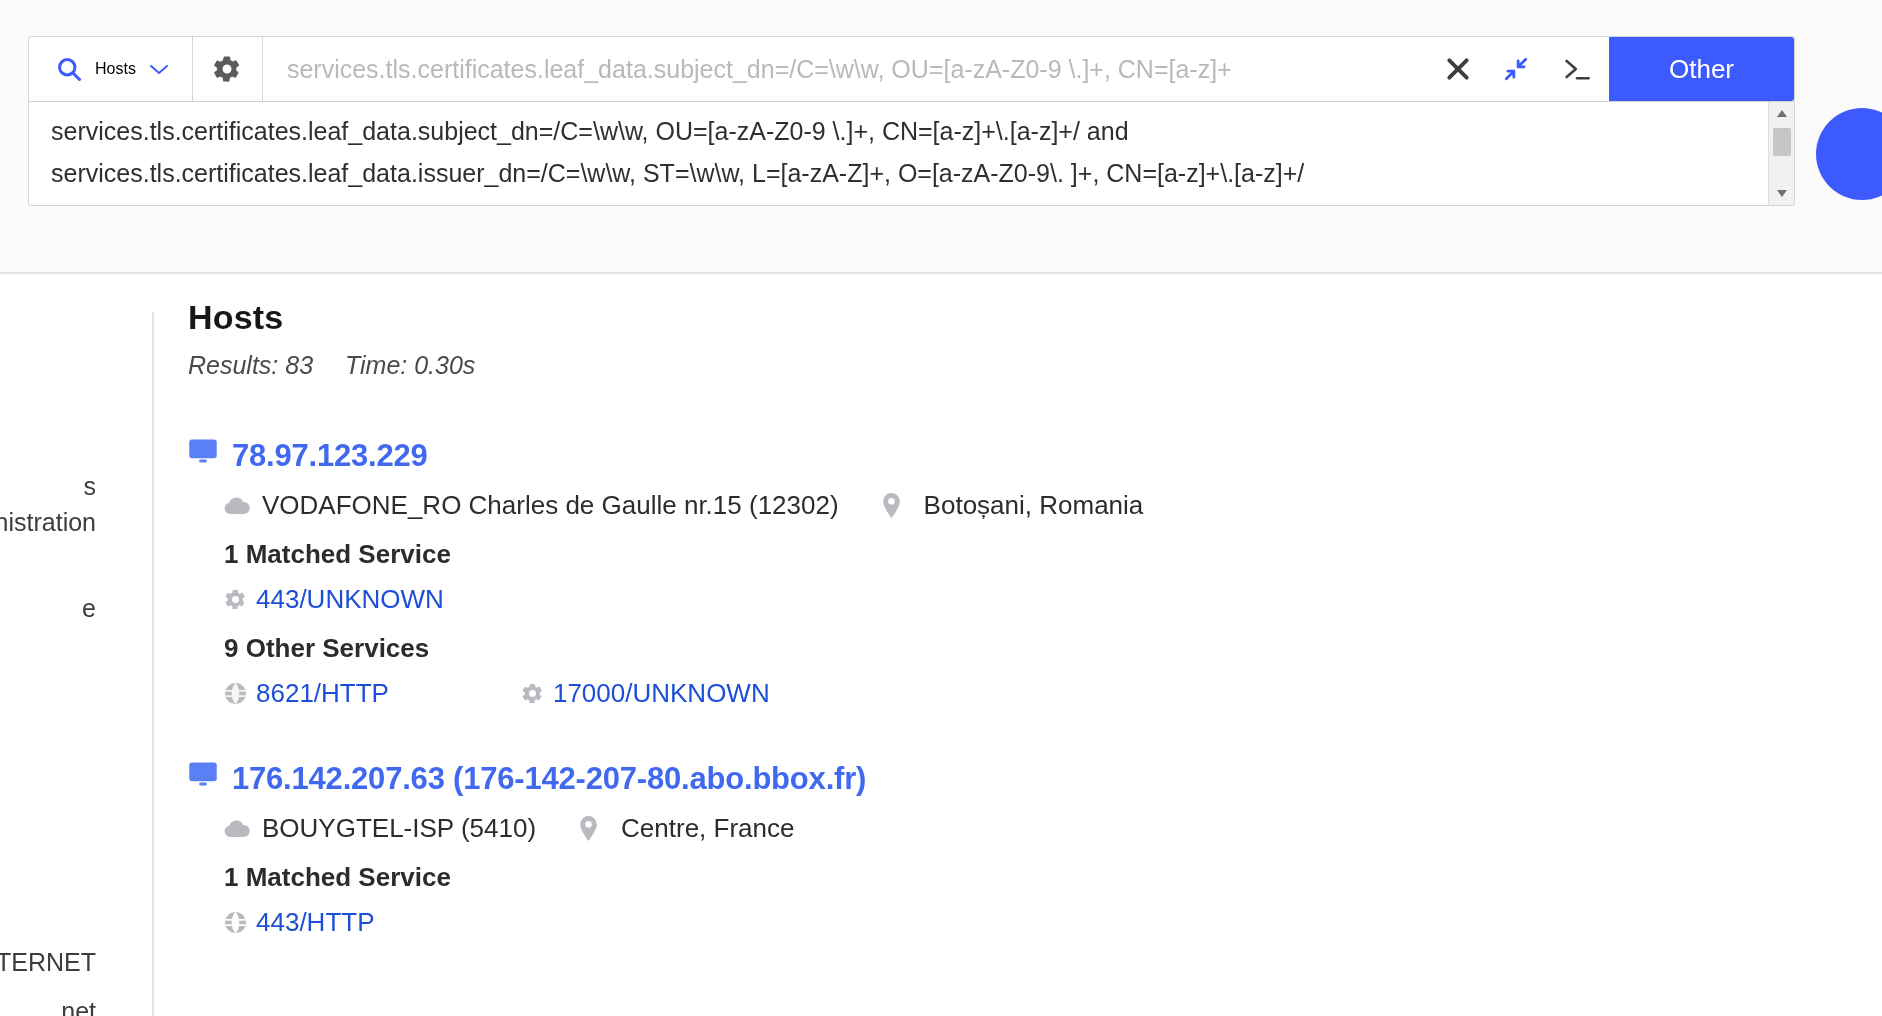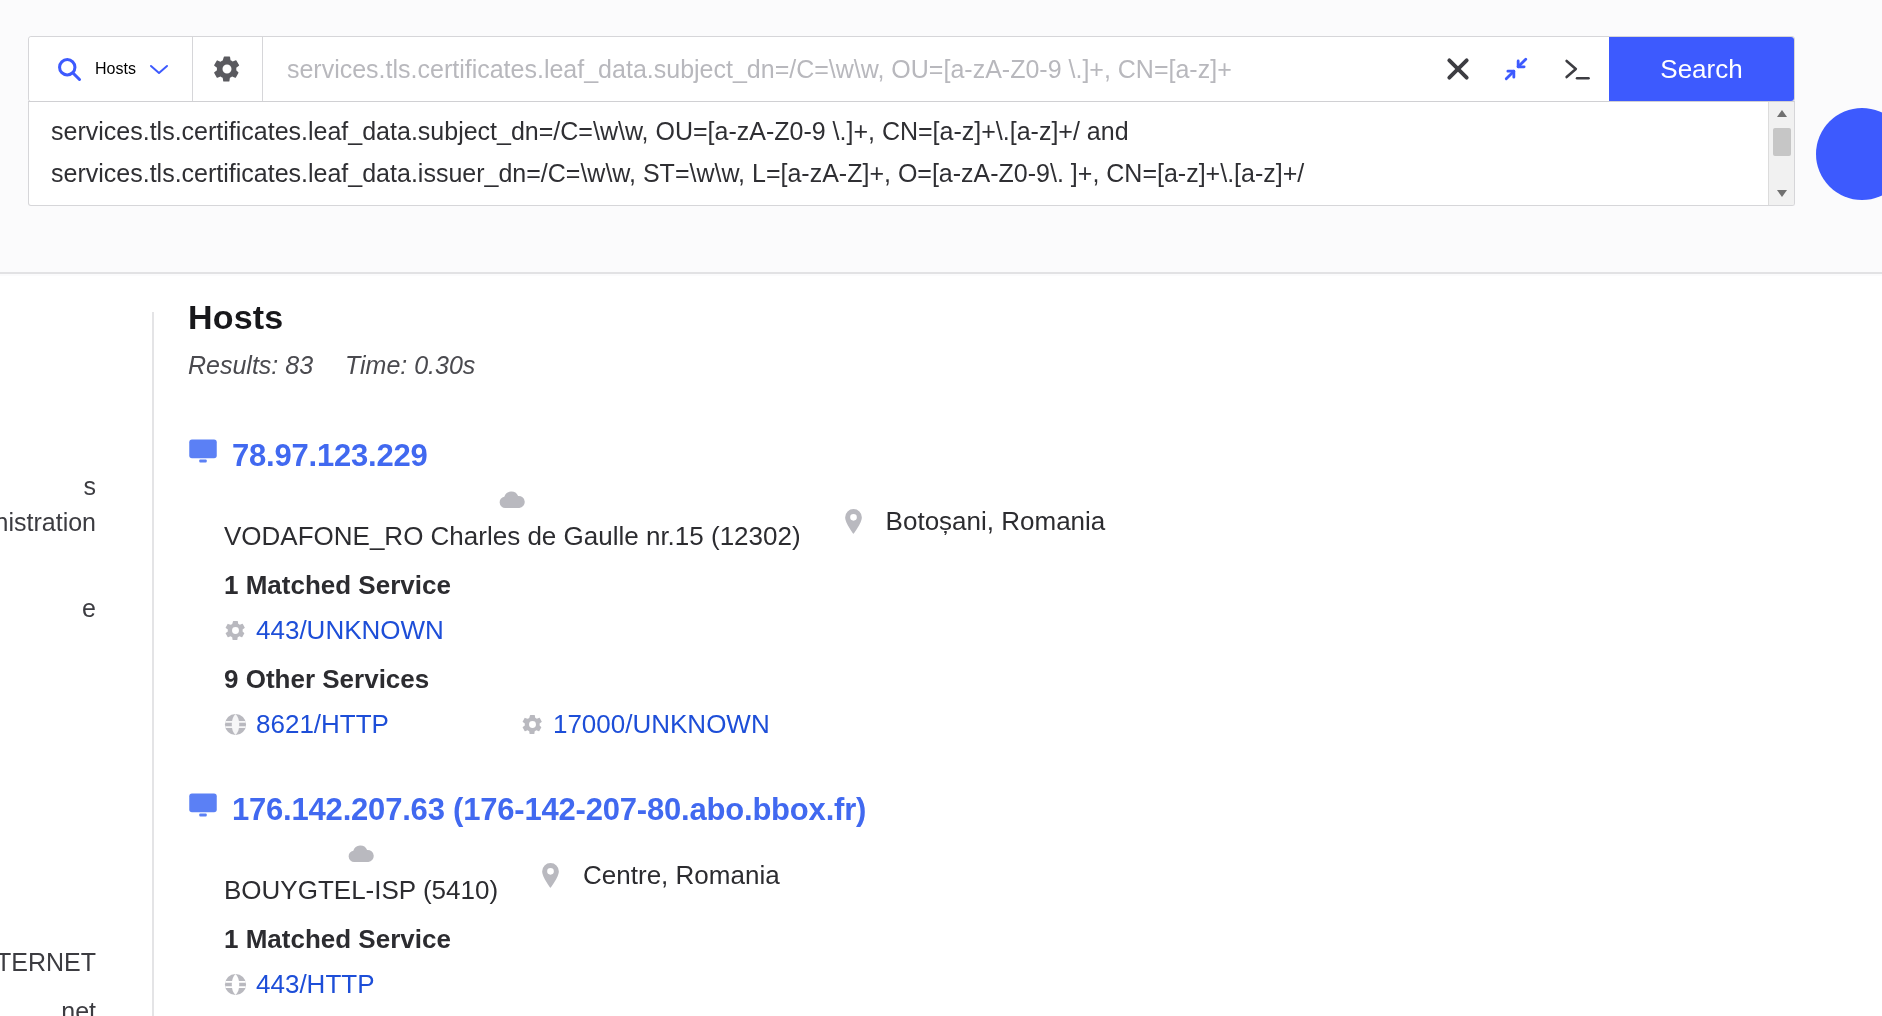--- a/index.html
+++ b/index.html
@@ -229,21 +229,21 @@
   }
 
   .host-sub {
     display: flex;
     align-items: center;
     margin-top: 16px;
     margin-left: 36px;
     font-size: 26px;
     color: #2c2c30;
   }
-  .host-sub .asn { display: flex; align-items: center; gap: 12px; flex-direction: column; }
+  .host-sub .asn { display: flex; align-items: center; gap: 12px; }
   .host-sub .loc { display: flex; align-items: center; gap: 24px; margin-left: 44px; }
 
   .svc-heading {
     margin-top: 18px;
     margin-left: 36px;
     font-size: 26px;
     font-weight: bold;
     color: #2c2c30;
   }
 
@@ -322,21 +322,21 @@
 
       <button class="icon-btn wide">
         <span>
           <svg width="30" height="28" viewBox="0 0 26 24" fill="none" stroke="#3d3d42" stroke-width="2.2" stroke-linecap="round" stroke-linejoin="round">
             <polyline points="4,5 12,12 4,19"></polyline>
             <line x1="13" y1="20" x2="23" y2="20"></line>
           </svg>
         </span>
       </button>
 
-      <button class="search-btn">Search</button>
+      <button class="search-btn">Other</button>
     </div>
 
     <div class="suggest-panel">
       <div class="suggest-item">services.tls.certificates.leaf_data.subject_dn=/C=\w\w, OU=[a-zA-Z0-9 \.]+, CN=[a-z]+\.[a-z]+/ and</div>
       <div class="suggest-item">services.tls.certificates.leaf_data.issuer_dn=/C=\w\w, ST=\w\w, L=[a-zA-Z]+, O=[a-zA-Z0-9\. ]+, CN=[a-z]+\.[a-z]+/</div>
 
       <div class="sb-track">
         <div class="sb-arrow up">
           <span>
             <svg width="12" height="9" viewBox="0 0 12 9" fill="#707070">
@@ -465,21 +465,21 @@
               </svg>
             </span>
             <span>BOUYGTEL-ISP (5410)</span>
           </span>
           <span class="loc">
             <span>
               <svg width="17" height="25" viewBox="0 0 16 24" fill="#b9b9bf">
                 <path d="M8 0a8 8 0 0 0-8 8c0 5.8 8 16 8 16s8-10.2 8-16a8 8 0 0 0-8-8zm0 11.2A3.2 3.2 0 1 1 11.2 8 3.2 3.2 0 0 1 8 11.2z"></path>
               </svg>
             </span>
-            <span>Centre, Romania</span>
+            <span>Centre, France</span>
           </span>
         </div>
 
         <div class="svc-heading">1 Matched Service</div>
         <div class="svc-row">
           <a class="svc-chip">
             <span>
               <svg width="23" height="23" viewBox="0 0 24 24" fill="#b9b9bf">
                 <circle cx="12" cy="12" r="11"></circle>
                 <path d="M12 1c-2.6 2.4-3.9 6.2-3.9 11S9.4 20.6 12 23c2.6-2.4 3.9-6.2 3.9-11S14.6 3.4 12 1z" fill="#ffffff"></path>

